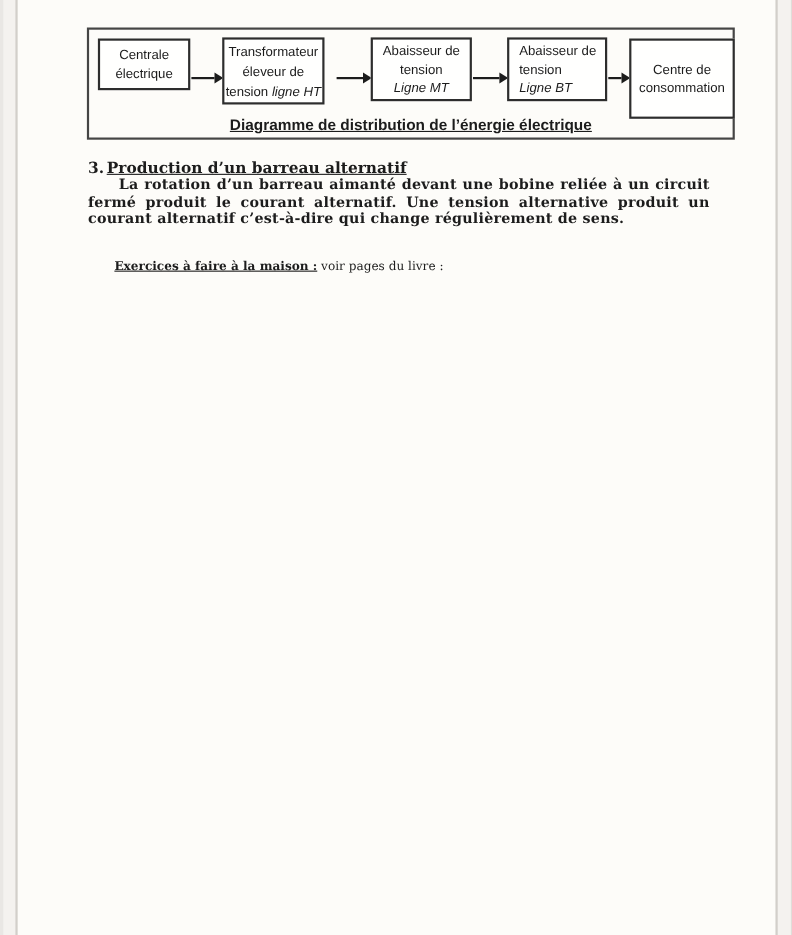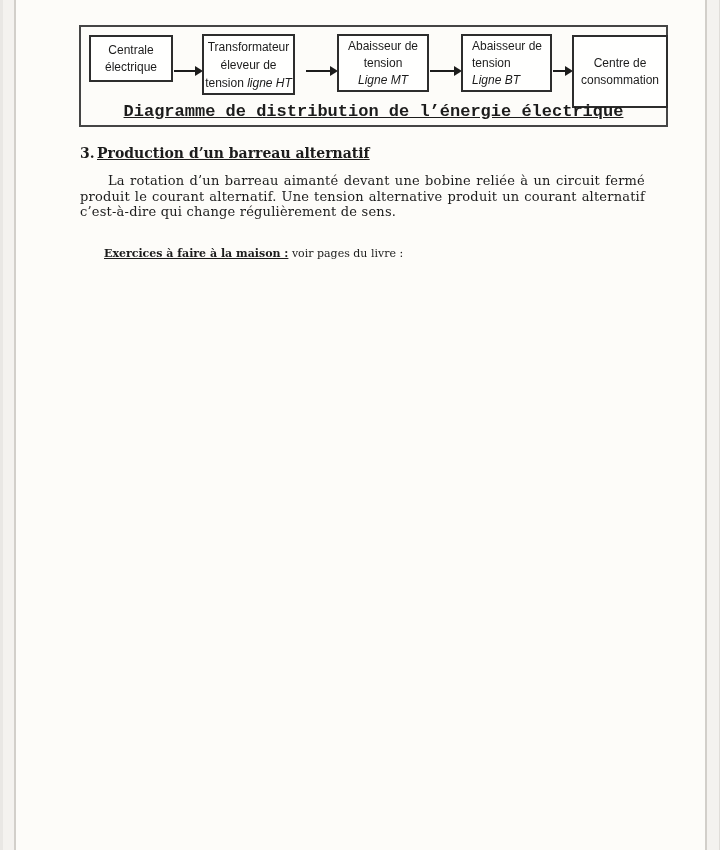--- a/index.html
+++ b/index.html
@@ -54,36 +54,37 @@
     border-top:5px solid transparent;
     border-bottom:5px solid transparent;
   }
   .a1 { left:93px;  width:21px; }
   .a2 { left:225px; width:24px; }
   .a3 { left:349px; width:24px; }
   .a4 { left:472px; width:12px; }
   .caption {
     position:absolute; left:0; right:0; bottom:4px;
     text-align:center;
-    font-family:Liberation Mono, monospace;
-    font-weight:bold; font-size:17px;
+    font-family:Liberation Sans, sans-serif;
+    font-weight:bold; font-size:14px;
     text-decoration:underline;
   }
   
   .content {
     position:absolute; left:80px; top:145px; width:565px;
   }
   .heading { font-size:14px; font-weight:bold; }
   .heading .num { display:inline-block; min-width:17px; }
   .heading .title { text-decoration:underline; }
   .para {
-    margin-top:12px;
+    margin-top:0;
     font-size:13px; line-height:15.5px;
     text-align:justify; text-indent:28px;
     letter-spacing:0.2px;
+    font-weight:bold;
   }
   .homework { margin-top:27px; font-size:11px;margin-left:24px; }
   .hw-label { font-weight:bold; text-decoration:underline; }
 </style>
 </head>
 <body>
 
 <div class="scan-edge-left"></div>
 <div class="scan-edge-right"></div>
 

